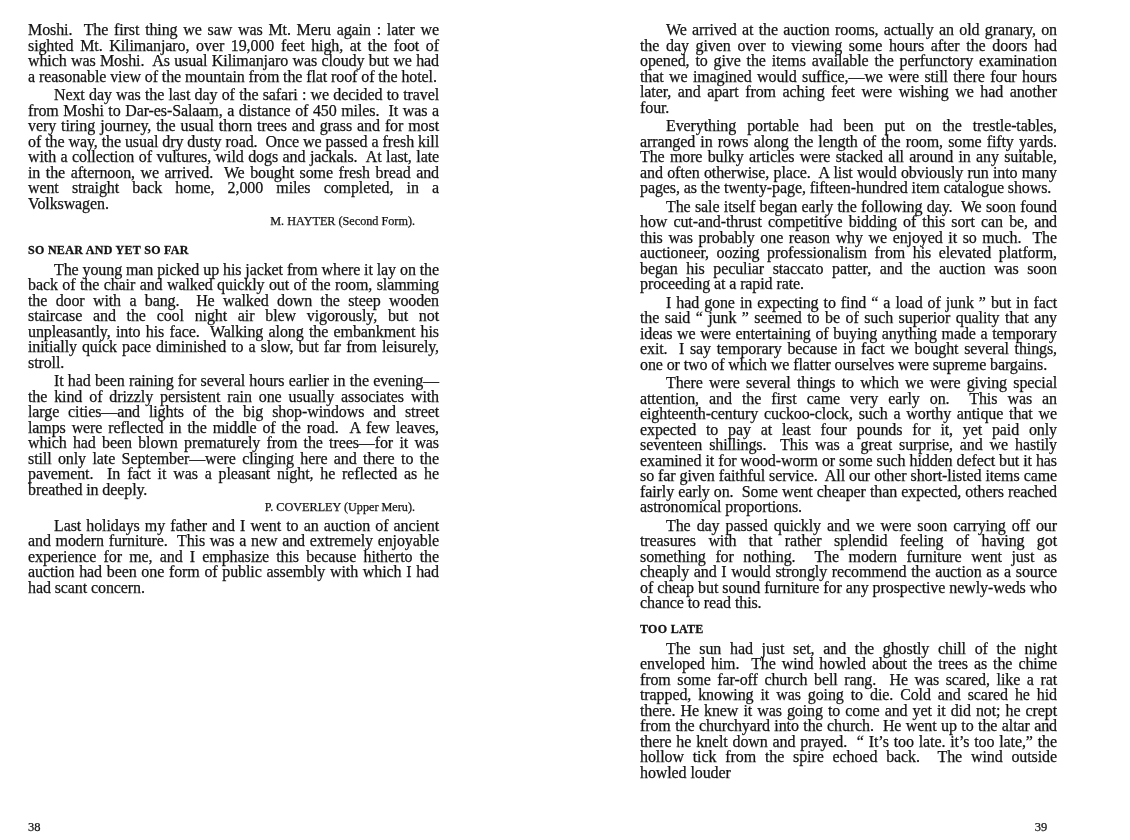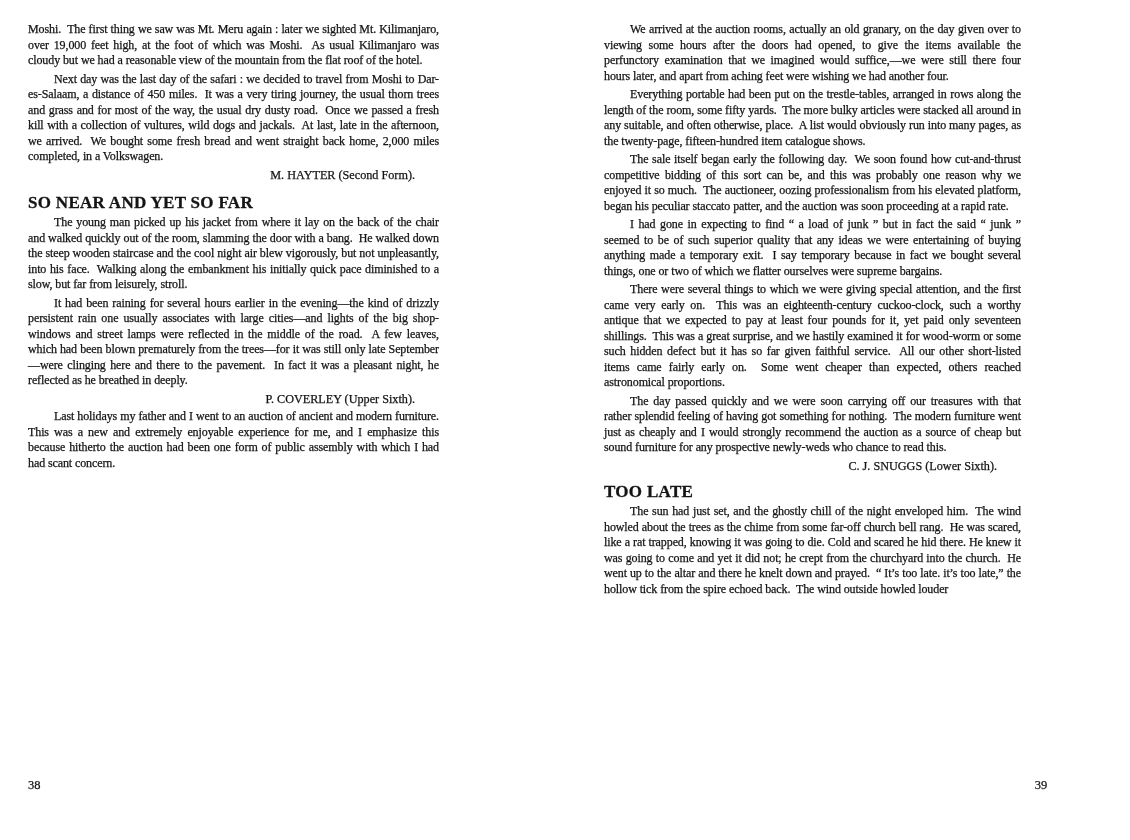--- a/index.html
+++ b/index.html
@@ -13,85 +13,84 @@
     overflow: hidden;
     position: relative;
     font-family: "Liberation Serif", serif;
     color: #141414;
   }
   .page {
     position: absolute;
     top: 22px;
   }
   #pageL { left: 28px;  width: 411px; }
-  #pageR { left: 604px; width: 417px; }
+  #pageR { left: 640px; width: 417px; }
 
   .para {
     margin: 0 0 3px 0;
-    font-size: 12px;
+    font-size: 16px;
     line-height: 15.5px;
     text-align: justify;
     text-indent: 26px;
     white-space: pre-wrap;
     letter-spacing: -0.1px;
     -webkit-text-stroke: 0.25px #141414;
   }
   .cont { text-indent: 0; }
 
   .byline {
     margin: 0 24px 2px 0;
     font-size: 12.2px;
     line-height: 15.5px;
     text-align: right;
     -webkit-text-stroke: 0.25px #141414;
   }
   .heading {
     margin: 12px 0 4px 0;
-    font-size: 17px;
+    font-size: 12px;
     line-height: 16px;
     font-weight: bold;
     letter-spacing: 0.3px;
     -webkit-text-stroke: 0.3px #141414;
   }
   .heading.gap { margin-top: 10px; }
 
   .pagenum {
     position: absolute;
-    top: 778px;
+    top: 820px;
     font-size: 12.5px;
     line-height: 15px;
     -webkit-text-stroke: 0.25px #141414;
   }
   #pnL { left: 28px; }
   #pnR { left: 1028px; width: 26px; text-align: center; }
 </style>
 </head>
 <body>
 
 <main>
 
   <section class="page" id="pageL">
     <p class="para cont">Moshi.  The first thing we saw was Mt. Meru again : later we sighted Mt. Kilimanjaro, over 19,000 feet high, at the foot of which was Moshi.  As usual Kilimanjaro was cloudy but we had a reasonable view of the mountain from the flat roof of the hotel.</p>
     <p class="para">Next day was the last day of the safari : we decided to travel from Moshi to Dar-es-Salaam, a distance of 450 miles.  It was a very tiring journey, the usual thorn trees and grass and for most of the way, the usual dry dusty road.  Once we passed a fresh kill with a collection of vultures, wild dogs and jackals.  At last, late in the afternoon, we arrived.  We bought some fresh bread and went straight back home, 2,000 miles completed, in a Volkswagen.</p>
     <p class="byline">M. HAYTER (Second Form).</p>
     <h2 class="heading">SO NEAR AND YET SO FAR</h2>
     <p class="para">The young man picked up his jacket from where it lay on the back of the chair and walked quickly out of the room, slamming the door with a bang.  He walked down the steep wooden staircase and the cool night air blew vigorously, but not unpleasantly, into his face.  Walking along the embankment his initially quick pace diminished to a slow, but far from leisurely, stroll.</p>
     <p class="para">It had been raining for several hours earlier in the evening—the kind of drizzly persistent rain one usually associates with large cities—and lights of the big shop-windows and street lamps were reflected in the middle of the road.  A few leaves, which had been blown prematurely from the trees—for it was still only late September—were clinging here and there to the pavement.  In fact it was a pleasant night, he reflected as he breathed in deeply.</p>
-    <p class="byline">P. COVERLEY (Upper Sixth).</p>
+    <p class="byline">P. COVERLEY (Upper Meru).</p>
     <p class="para">Last holidays my father and I went to an auction of ancient and modern furniture.  This was a new and extremely enjoyable experience for me, and I emphasize this because hitherto the auction had been one form of public assembly with which I had had scant concern.</p>
   </section>
 
   <section class="page" id="pageR">
     <p class="para">We arrived at the auction rooms, actually an old granary, on the day given over to viewing some hours after the doors had opened, to give the items available the perfunctory examination that we imagined would suffice,—we were still there four hours later, and apart from aching feet were wishing we had another four.</p>
     <p class="para">Everything portable had been put on the trestle-tables, arranged in rows along the length of the room, some fifty yards.  The more bulky articles were stacked all around in any suitable, and often otherwise, place.  A list would obviously run into many pages, as the twenty-page, fifteen-hundred item catalogue shows.</p>
     <p class="para">The sale itself began early the following day.  We soon found how cut-and-thrust competitive bidding of this sort can be, and this was probably one reason why we enjoyed it so much.  The auctioneer, oozing professionalism from his elevated platform, began his peculiar staccato patter, and the auction was soon proceeding at a rapid rate.</p>
     <p class="para">I had gone in expecting to find “ a load of junk ” but in fact the said “ junk ” seemed to be of such superior quality that any ideas we were entertaining of buying anything made a temporary exit.  I say temporary because in fact we bought several things, one or two of which we flatter ourselves were supreme bargains.</p>
     <p class="para">There were several things to which we were giving special attention, and the first came very early on.  This was an eighteenth-century cuckoo-clock, such a worthy antique that we expected to pay at least four pounds for it, yet paid only seventeen shillings.  This was a great surprise, and we hastily examined it for wood-worm or some such hidden defect but it has so far given faithful service.  All our other short-listed items came fairly early on.  Some went cheaper than expected, others reached astronomical proportions.</p>
     <p class="para">The day passed quickly and we were soon carrying off our treasures with that rather splendid feeling of having got something for nothing.  The modern furniture went just as cheaply and I would strongly recommend the auction as a source of cheap but sound furniture for any prospective newly-weds who chance to read this.</p>
-    <p class="byline">C. J. SNUGGS (Lower Sixth).</p>
     <h2 class="heading gap">TOO LATE</h2>
     <p class="para">The sun had just set, and the ghostly chill of the night enveloped him.  The wind howled about the trees as the chime from some far-off church bell rang.  He was scared, like a rat trapped, knowing it was going to die. Cold and scared he hid there. He knew it was going to come and yet it did not; he crept from the churchyard into the church.  He went up to the altar and there he knelt down and prayed.  “ It’s too late. it’s too late,” the hollow tick from the spire echoed back.  The wind outside howled louder</p>
   </section>
 
   <div class="pagenum" id="pnL">38</div>
   <div class="pagenum" id="pnR">39</div>
 
 </main>
 
 </body></html>

